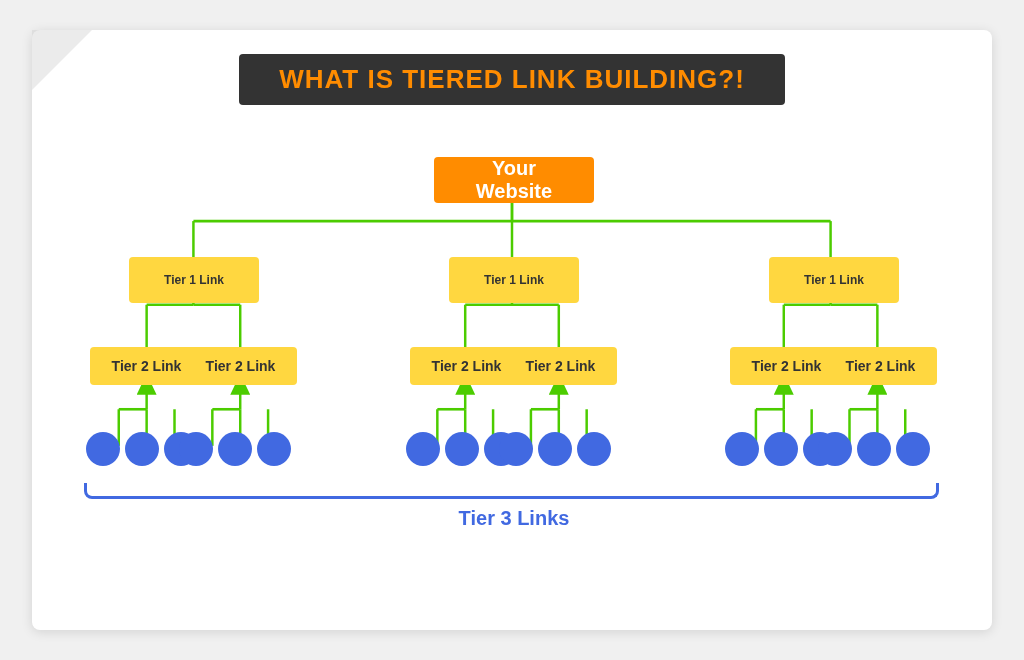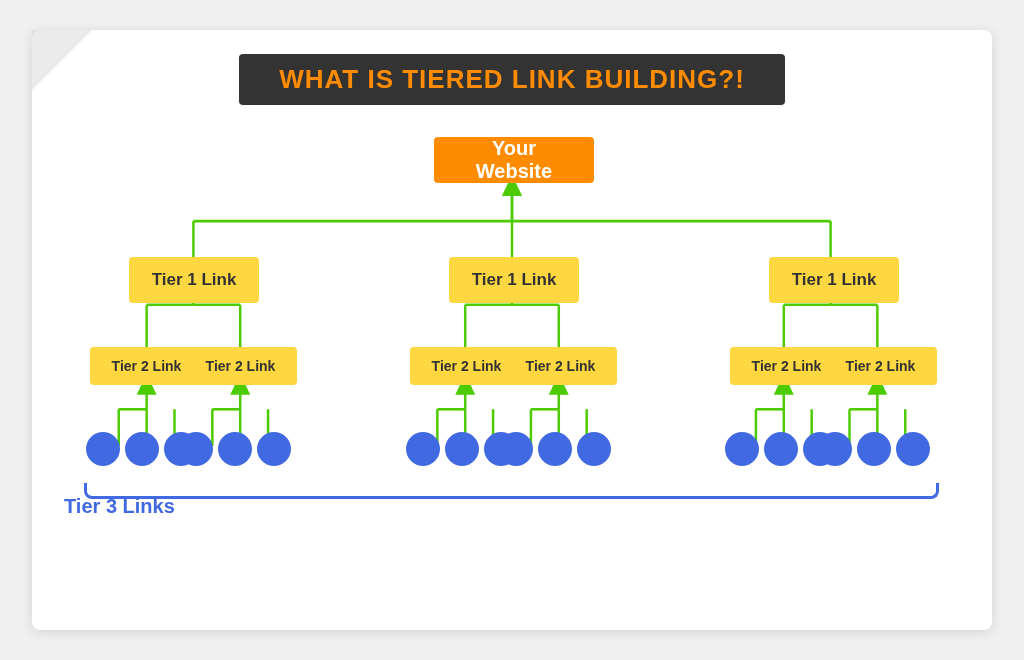--- a/index.html
+++ b/index.html
@@ -52,26 +52,27 @@
     .node-website {
       background: #ff8c00;
       color: white;
       font-size: 20px;
       font-weight: bold;
       padding: 12px 36px;
       border-radius: 4px;
       text-align: center;
       position: relative;
       z-index: 2;
+      margin-top: 20px;
     }
 
     .node-tier1 {
       background: #ffd740;
       color: #333;
-      font-size: 17px;
+      font-size: 12px;
       font-weight: bold;
       padding: 18px 22px;
       border-radius: 4px;
       text-align: center;
       min-width: 130px;
       position: relative;
       z-index: 2;
     }
 
     .node-tier2 {
@@ -275,17 +276,17 @@
 
     <div class="circles-row" style="left:754px; top:305px;">
       <div class="circle"></div>
       <div class="circle"></div>
       <div class="circle"></div>
     </div>
 
     <div style="position:absolute; left:20px; top:356px; width:855px; height:16px;
                 border: 3px solid #4169e1; border-top: none; border-radius: 0 0 8px 8px;"></div>
 
-    <div style="position:absolute; left:0; top:368px; width:900px; text-align:left;">
+    <div style="position:absolute; left:0; top:380px; width:900px; text-align:center;">
       <span style="color:#4169e1; font-size:20px; font-weight:bold;">Tier 3 Links</span>
     </div>
   </div>
 </div>
 
 </body></html>

